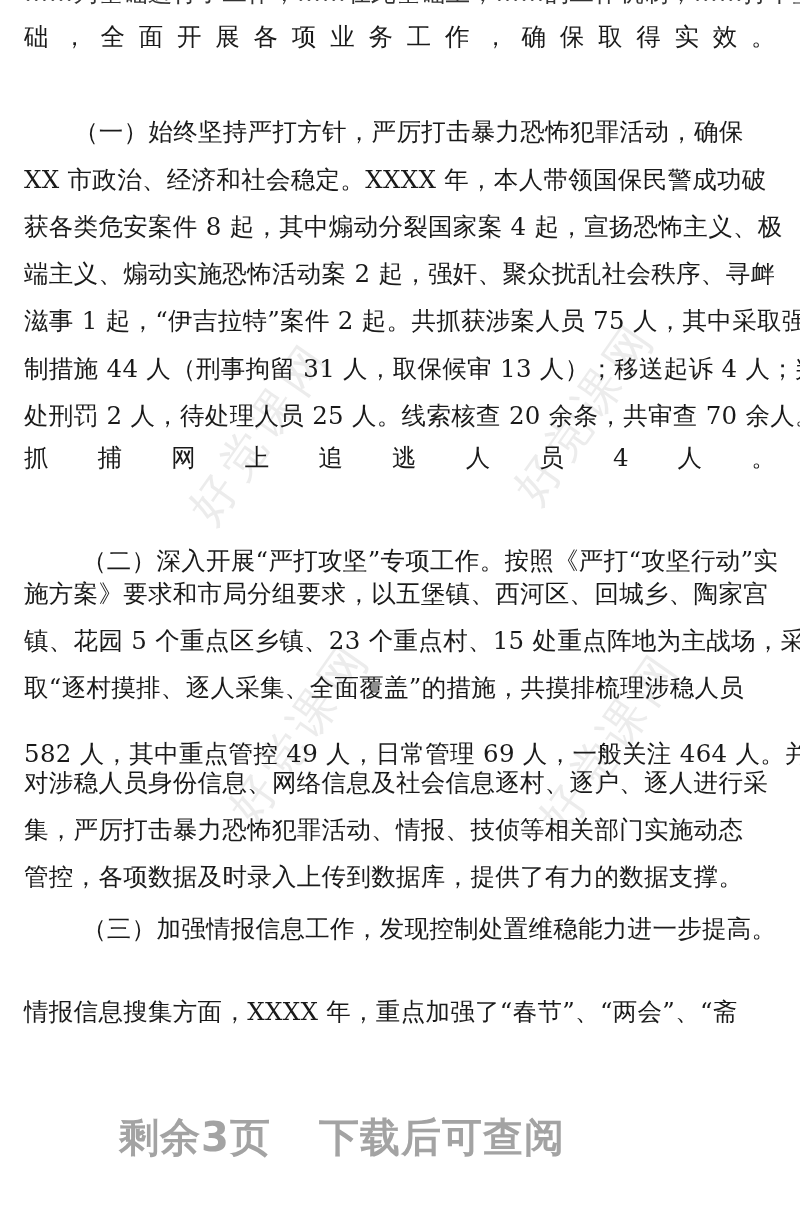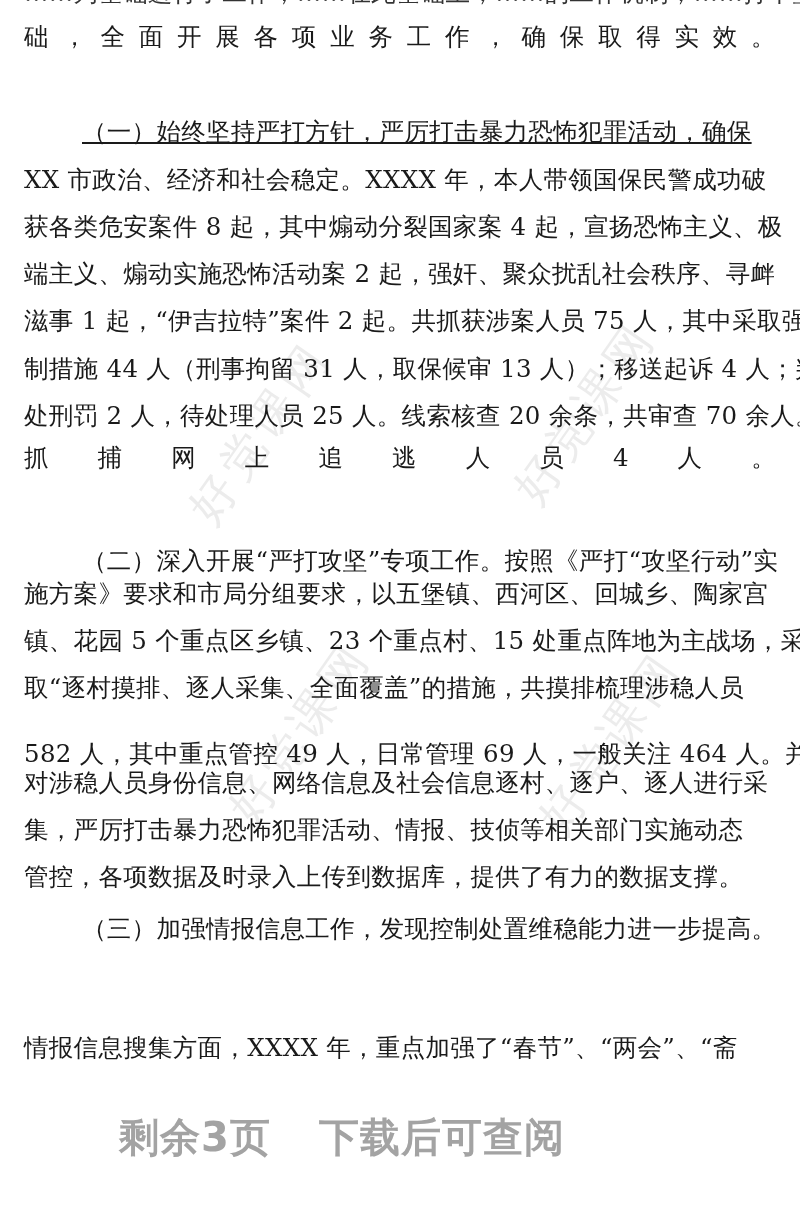--- a/index.html
+++ b/index.html
@@ -48,21 +48,21 @@
     <span>确</span>
     <span>保</span>
     <span>取</span>
     <span>得</span>
     <span>实</span>
     <span>效</span>
     <span>。</span>
   </div>
 
   <div>
-    <div class="line indent" style="left:82px; top:115px;text-decoration:underline;">（一）始终坚持严打方针，严厉打击暴力恐怖犯罪活动，确保</div>
+    <div class="line indent" style="left:74px; top:115px;">（一）始终坚持严打方针，严厉打击暴力恐怖犯罪活动，确保</div>
     <div class="line" style="top:163px;">XX 市政治、经济和社会稳定。XXXX 年，本人带领国保民警成功破</div>
     <div class="line" style="top:210px;">获各类危安案件 8 起，其中煽动分裂国家案 4 起，宣扬恐怖主义、极</div>
     <div class="line" style="top:257px;">端主义、煽动实施恐怖活动案 2 起，强奸、聚众扰乱社会秩序、寻衅</div>
     <div class="line" style="top:304px;">滋事 1 起，“伊吉拉特”案件 2 起。共抓获涉案人员 75 人，其中采取强</div>
     <div class="line" style="top:352px;">制措施 44 人（刑事拘留 31 人，取保候审 13 人）；移送起诉 4 人；判</div>
     <div class="line" style="top:399px;">处刑罚 2 人，待处理人员 25 人。线索核查 20 余条，共审查 70 余人。</div>
     <div class="line justify" style="top:441px;">
       <span>抓</span>
       <span>捕</span>
       <span>网</span>
@@ -83,19 +83,19 @@
     <div class="line" style="top:624px;">镇、花园 5 个重点区乡镇、23 个重点村、15 处重点阵地为主战场，采</div>
     <div class="line" style="top:671px;">取“逐村摸排、逐人采集、全面覆盖”的措施，共摸排梳理涉稳人员</div>
     <div class="line" style="top:718px;margin-top:19px;">582 人，其中重点管控 49 人，日常管理 69 人，一般关注 464 人。并</div>
     <div class="line" style="top:766px;">对涉稳人员身份信息、网络信息及社会信息逐村、逐户、逐人进行采</div>
     <div class="line" style="top:813px;">集，严厉打击暴力恐怖犯罪活动、情报、技侦等相关部门实施动态</div>
     <div class="line" style="top:860px;">管控，各项数据及时录入上传到数据库，提供了有力的数据支撑。</div>
   </div>
 
   <div>
     <div class="line indent" style="left:82px; top:912px;">（三）加强情报信息工作，发现控制处置维稳能力进一步提高。</div>
-    <div class="line" style="top:995px;margin-top:36px;">情报信息搜集方面，XXXX 年，重点加强了“春节”、“两会”、“斋</div>
+    <div class="line" style="top:995px;">情报信息搜集方面，XXXX 年，重点加强了“春节”、“两会”、“斋</div>
   </div>
 
   <div class="footer-banner">
     <span>剩余3页</span><span class="gap"></span><span>下载后可查阅</span>
   </div>
 </div>
 
 </body></html>

